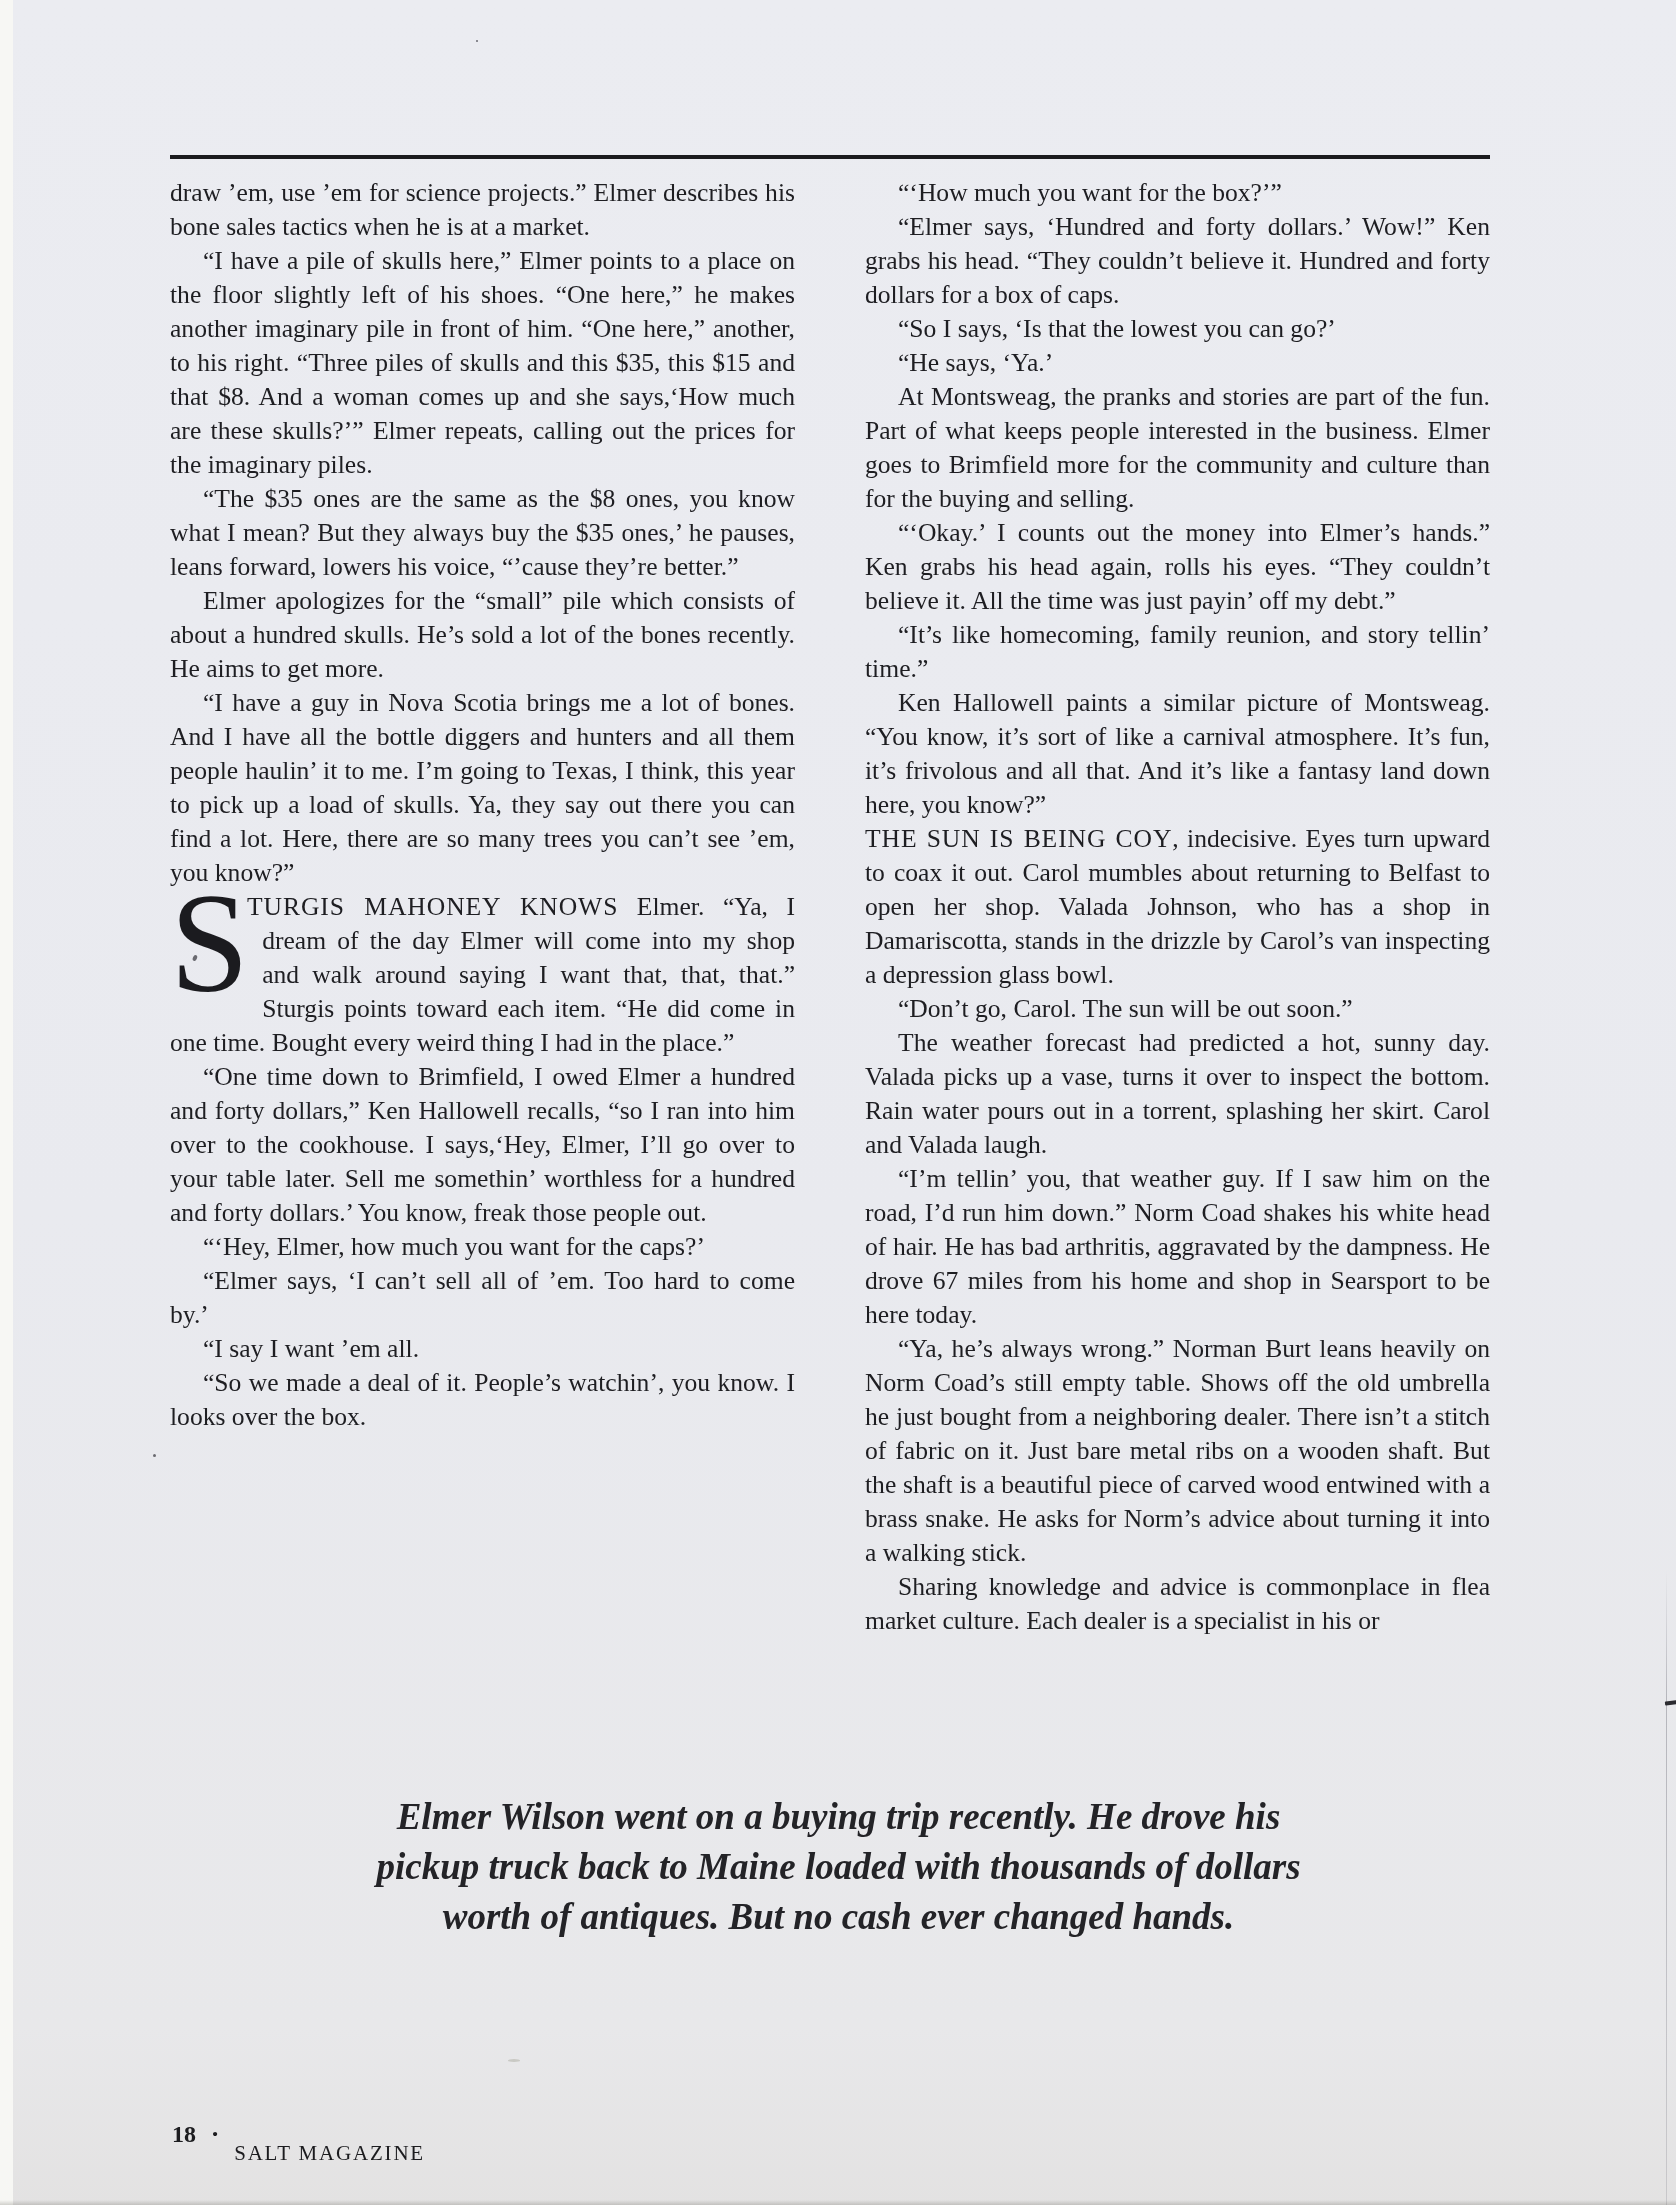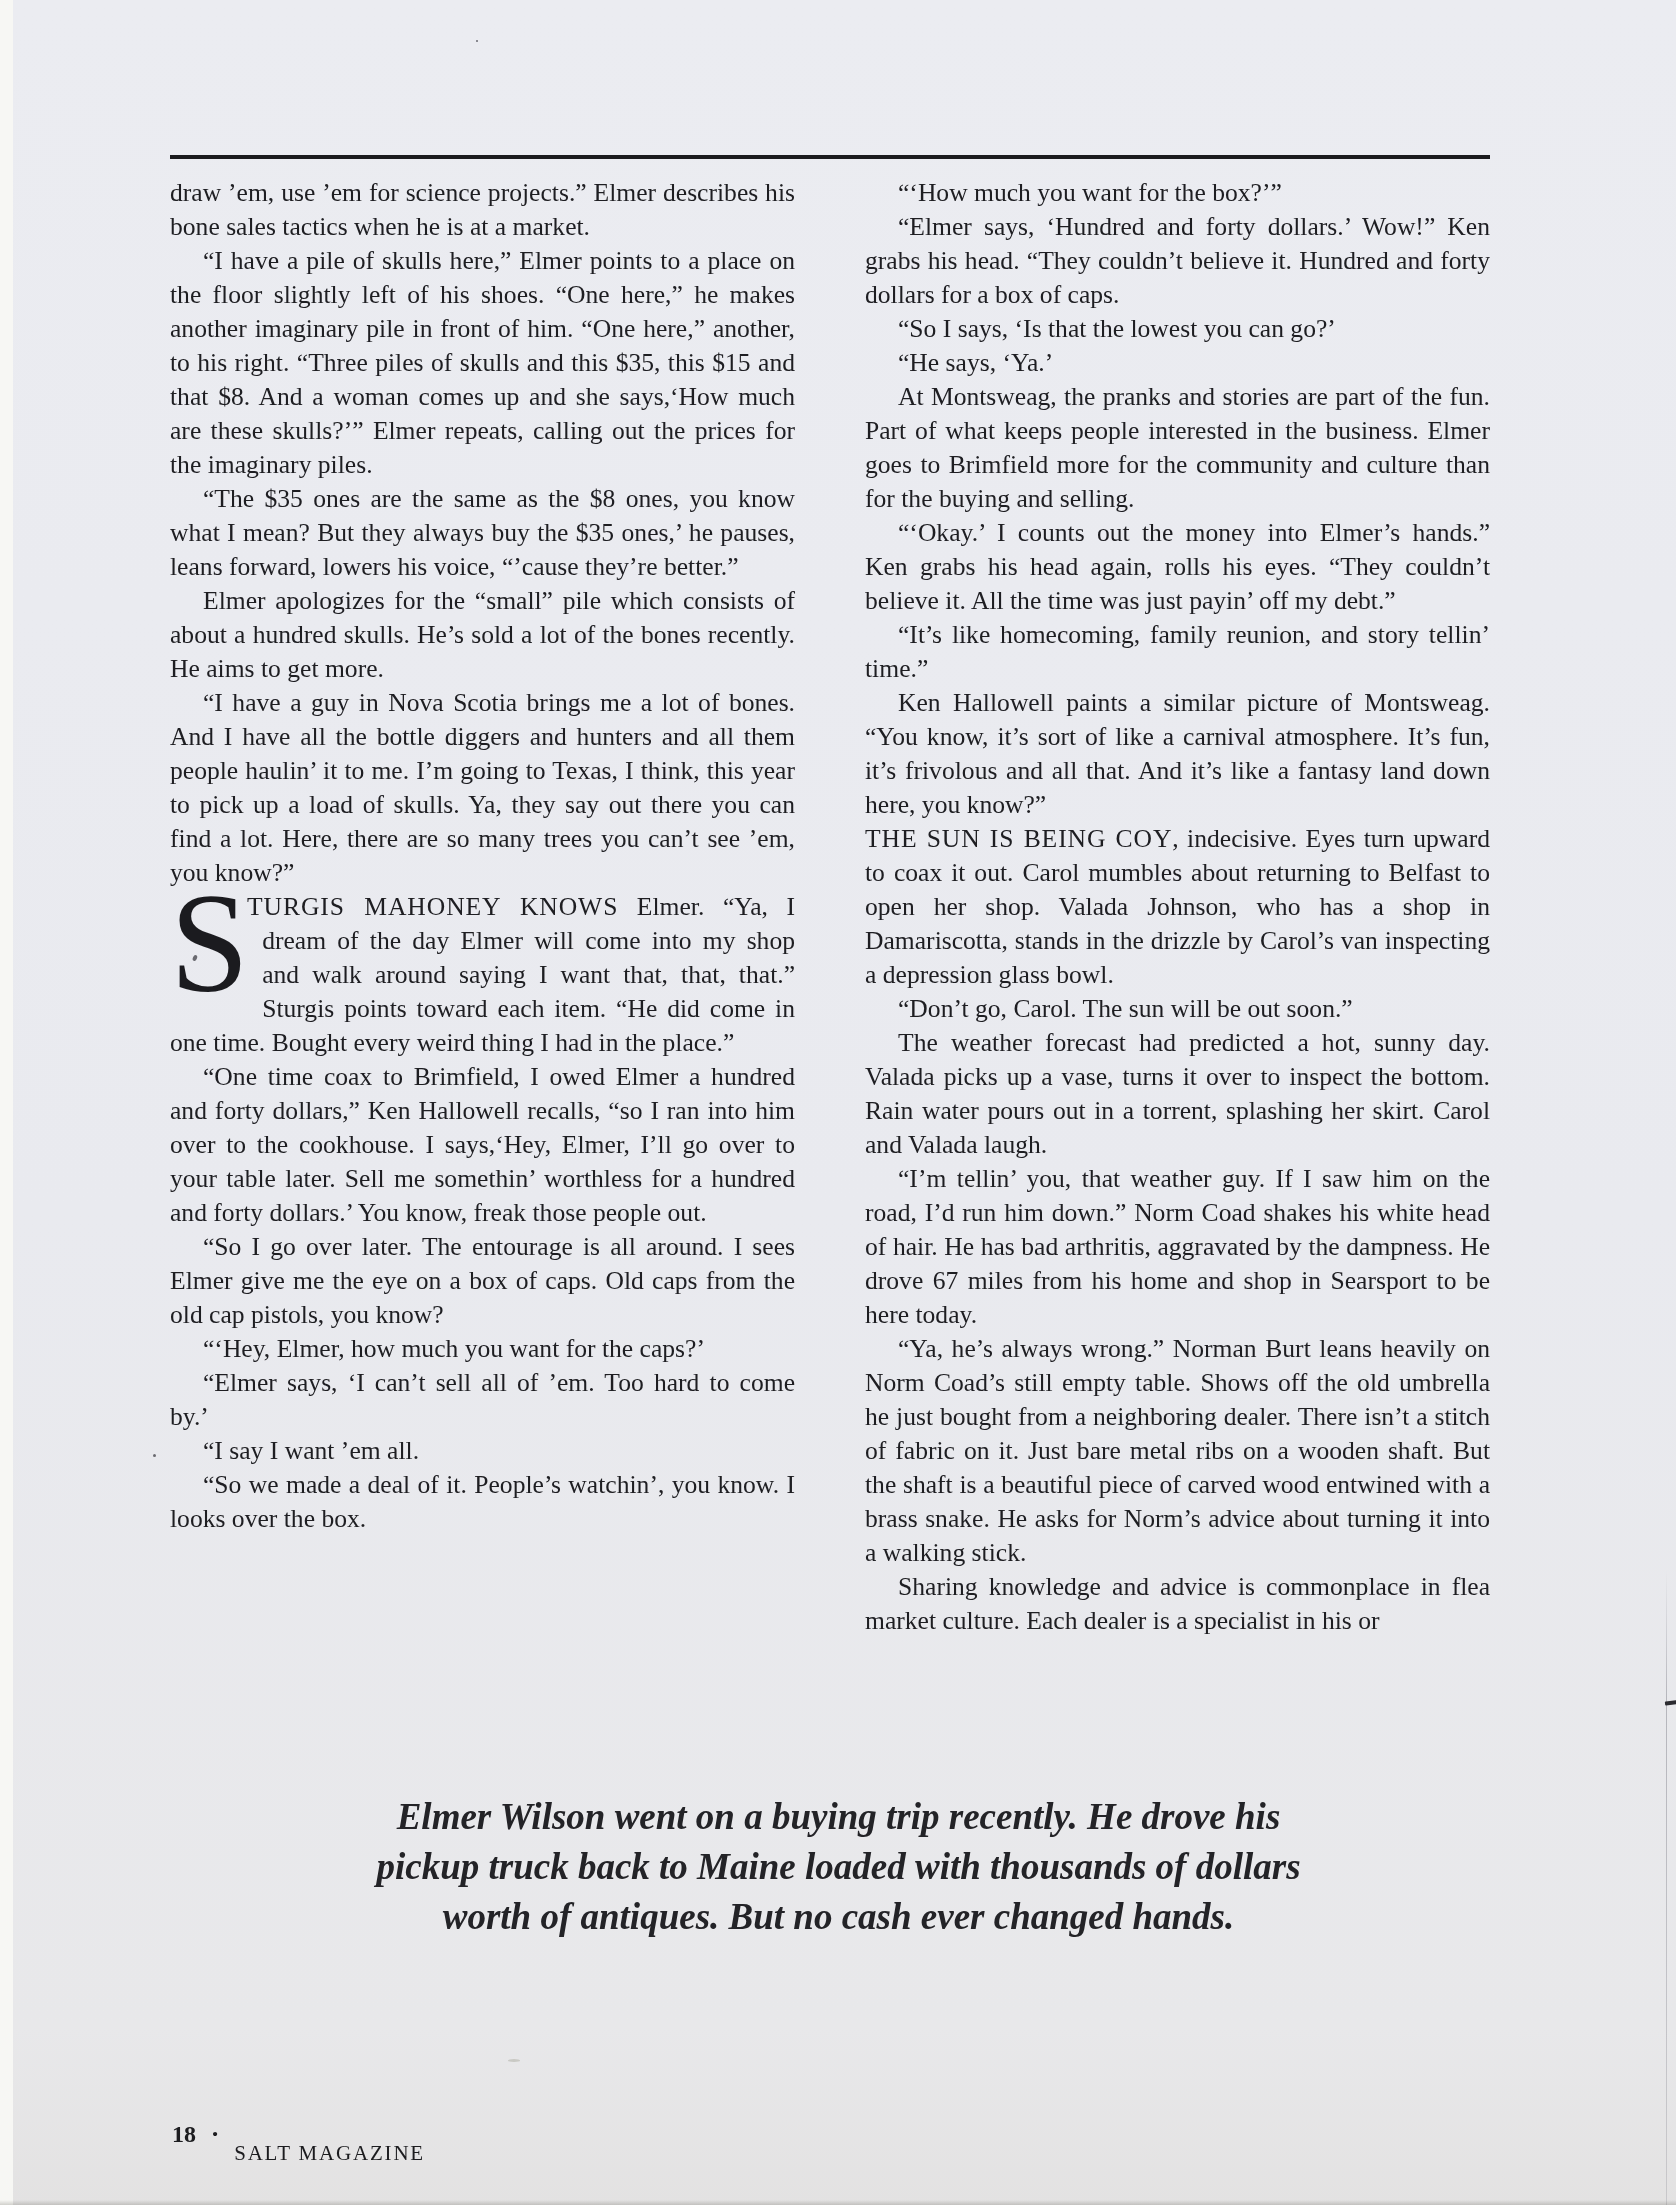--- a/index.html
+++ b/index.html
@@ -83,22 +83,21 @@
   <div class="col col-left">
     <p class="para">draw ’em, use ’em for science projects.” Elmer describes his bone sales tactics when he is at a market.</p>
     <p class="para indent">“I have a pile of skulls here,” Elmer points to a place on the floor slightly left of his shoes. “One here,” he makes another imaginary pile in front of him. “One here,” another, to his right. “Three piles of skulls and this $35, this $15 and that $8. And a woman comes up and she says,‘How much are these skulls?’” Elmer repeats, calling out the prices for the imaginary piles.</p>
     <p class="para indent">“The $35 ones are the same as the $8 ones, you know what I mean? But they always buy the $35 ones,’ he pauses, leans forward, lowers his voice, “’cause they’re better.”</p>
     <p class="para indent">Elmer apologizes for the “small” pile which consists of about a hundred skulls. He’s sold a lot of the bones recently. He aims to get more.</p>
     <p class="para indent">“I have a guy in Nova Scotia brings me a lot of bones. And I have all the bottle diggers and hunters and all them people haulin’ it to me. I’m going to Texas, I think, this year to pick up a load of skulls. Ya, they say out there you can find a lot. Here, there are so many trees you can’t see ’em, you know?”</p>
 
     <p class="para sec-gap-left">
       <span class="dropcap">S</span><span class="lead-caps">TURGIS MAHONEY KNOWS</span><span> Elmer. “Ya, I dream of the day Elmer will come into my shop and walk around saying I want that, that, that.” Sturgis points toward each item. “He did come in one time. Bought every weird thing I had in the place.”</span>
     </p>
-    <p class="para indent">“One time coax to Brimfield, I owed Elmer a hundred and forty dollars,” Ken Hallowell recalls, “so I ran into him over to the cookhouse. I says,‘Hey, Elmer, I’ll go over to your table later.  Sell me somethin’ worthless for a hundred and forty dollars.’ You know, freak those people out.</p>
-    <p class="para indent">“So I go over later. The entourage is all around. I sees Elmer give me the eye on a box of caps. Old caps from the old cap pistols, you know?</p>
+    <p class="para indent">“One time down to Brimfield, I owed Elmer a hundred and forty dollars,” Ken Hallowell recalls, “so I ran into him over to the cookhouse. I says,‘Hey, Elmer, I’ll go over to your table later.  Sell me somethin’ worthless for a hundred and forty dollars.’ You know, freak those people out.</p>
     <p class="para indent">“‘Hey, Elmer, how much you want for the caps?’</p>
     <p class="para indent">“Elmer says, ‘I can’t sell all of ’em. Too hard to come by.’</p>
     <p class="para indent">“I say I want ’em all.</p>
     <p class="para indent">“So we made a deal of it. People’s watchin’, you know. I looks over the box.</p>
   </div>
 
   <div class="col col-right">
     <p class="para indent">“‘How much you want for the box?’”</p>
     <p class="para indent">“Elmer says, ‘Hundred and forty dollars.’ Wow!” Ken grabs his head. “They couldn’t believe it. Hundred and forty dollars for a box of caps.</p>
     <p class="para indent">“So I says, ‘Is that the lowest you can go?’</p>

